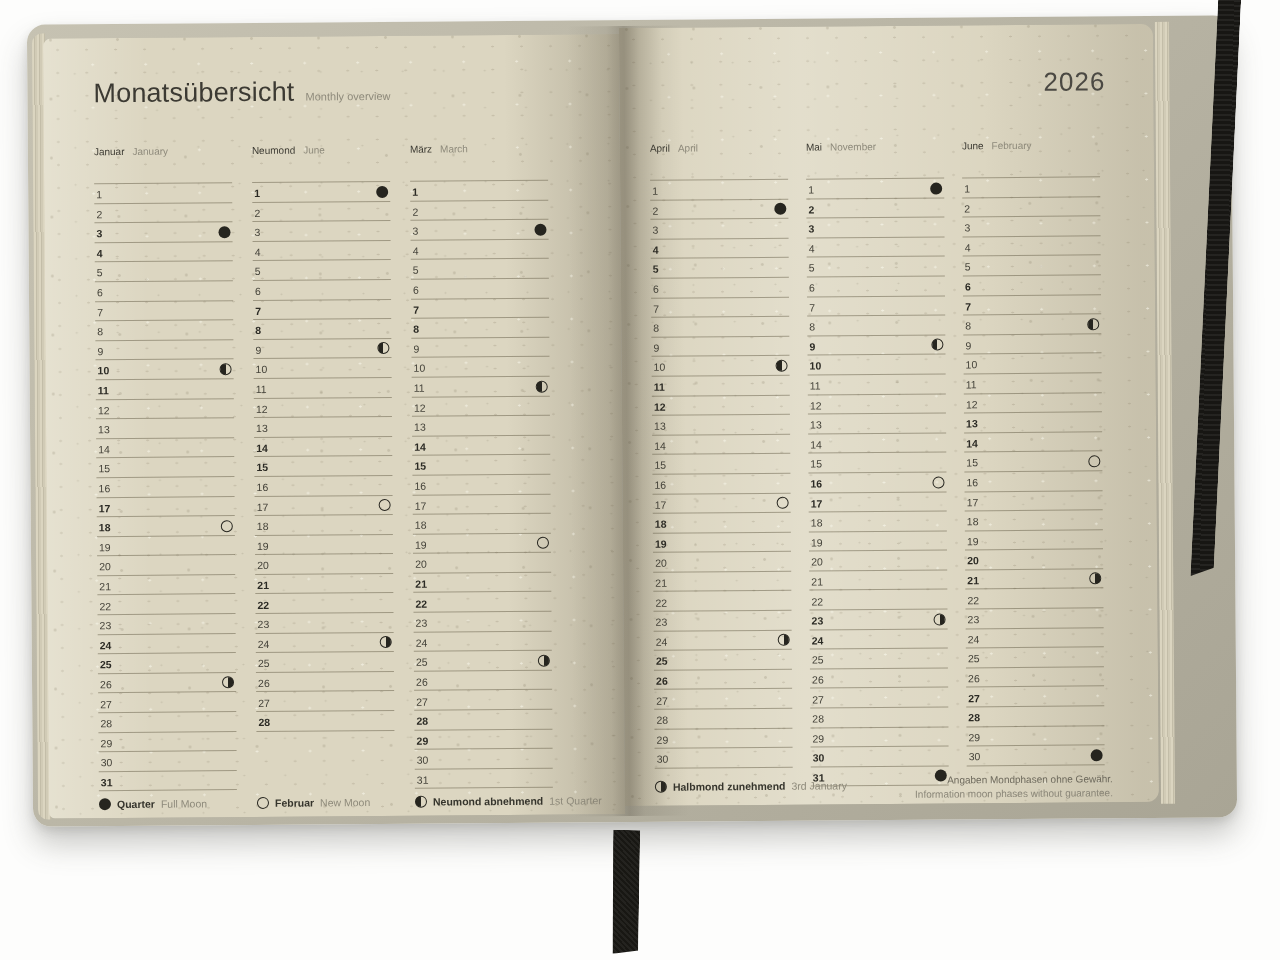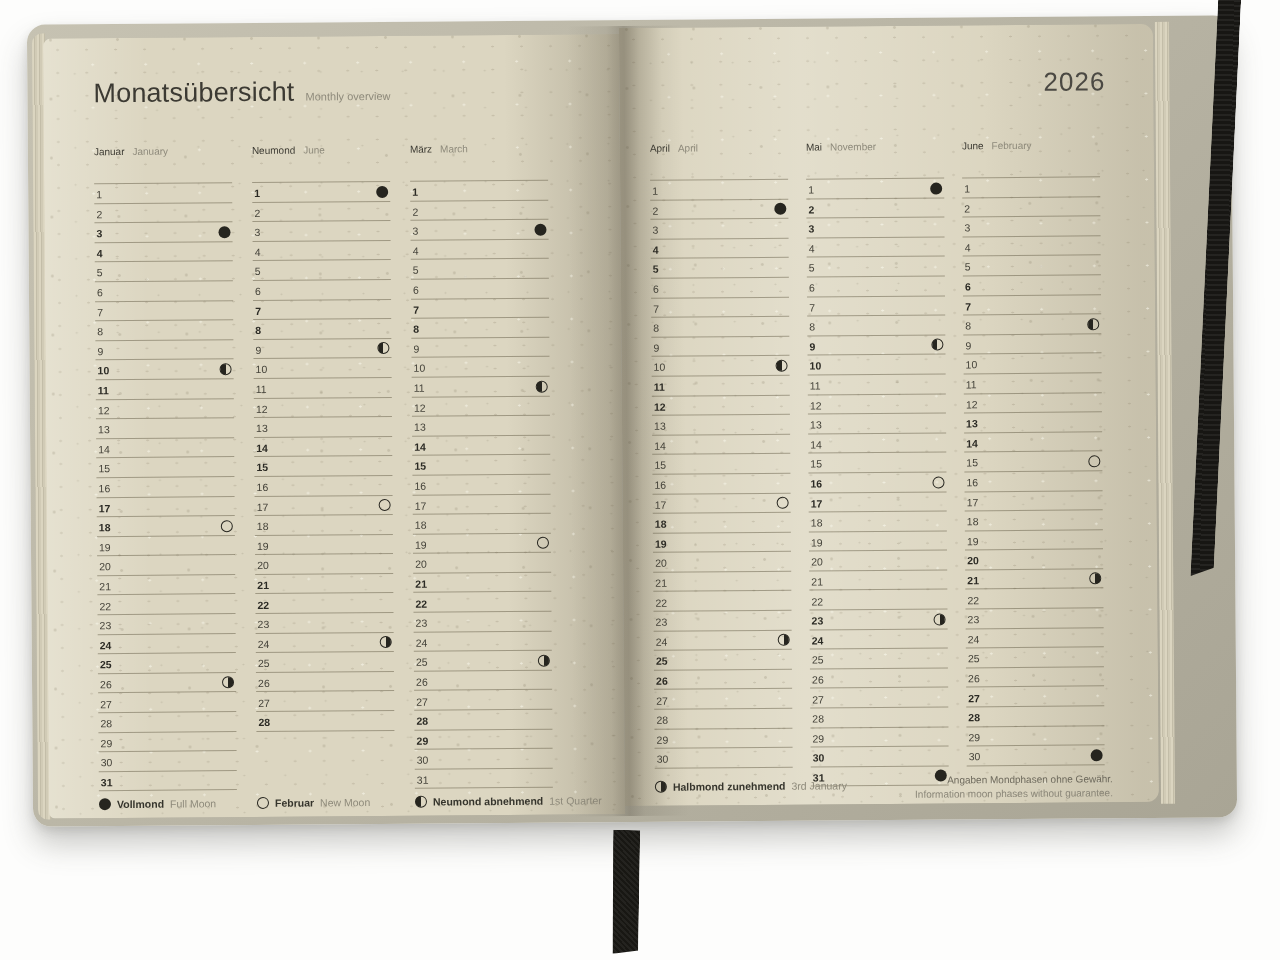--- a/index.html
+++ b/index.html
@@ -405,21 +405,21 @@
             </div>
             <div class="day-row">
               <span class="day-num">31</span>
             </div>
           </div>
         </div>
       </div>
     <div class="legend-grid on-left">
         <div class="legend-item">
           <span class="moon legend-moon moon-full"></span>
-          <span class="legend-de">Vollmond</span>
+          <span class="legend-de">Quarter</span>
           <span class="legend-en">Full Moon</span>
         </div>
         <div class="legend-item">
           <span class="moon legend-moon moon-new"></span>
           <span class="legend-de">Februar</span>
           <span class="legend-en">New Moon</span>
         </div>
         <div class="legend-item">
           <span class="moon legend-moon moon-waning"></span>
           <span class="legend-de">Neumond abnehmend</span>

